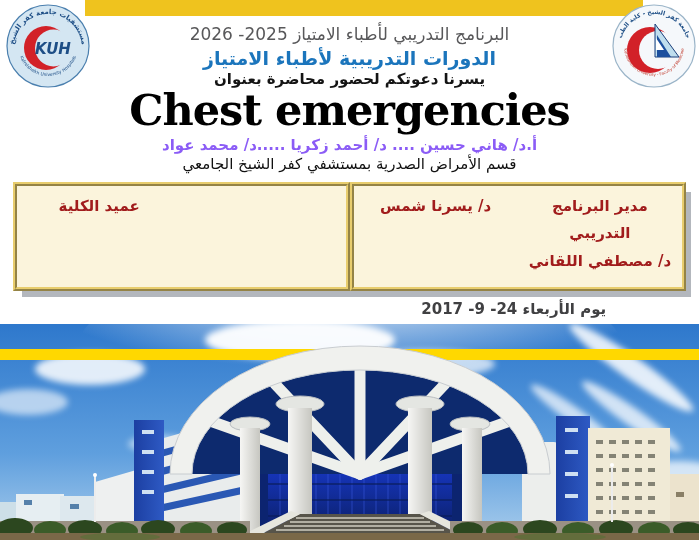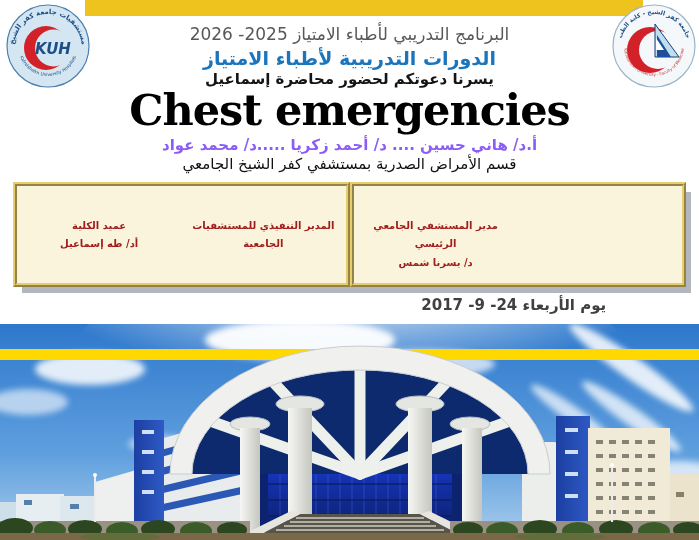--- a/index.html
+++ b/index.html
@@ -14,21 +14,21 @@
   .content { position:relative; padding-top:24px; text-align:center; }
   .program-line { direction:rtl; color:#58585a; font-size:17px; letter-spacing:1px; }
   .title-ar { direction:rtl; color:#1B75BC; font-size:19px; font-weight:bold; margin-top:3px; }
   .invite { direction:rtl; font-size:15px; font-weight:bold; color:#141414; margin-top:1px; }
   .title-en { font-family:"DejaVu Serif", serif; font-size:43px; font-weight:bold;
               letter-spacing:-1px; line-height:1.04; color:#000000; }
   .speakers { direction:rtl; font-size:15px; font-weight:bold; color:#8b5cf6; margin-top:3px; }
   .dept { direction:rtl; font-size:15px; font-weight:normal; color:#101010; margin-top:1px; }
   .officials { direction:rtl; display:flex; margin:9px 13px 0; box-shadow:7px 8px 0 -2px #b3b7bd; }
   .off-half { width:50%; display:flex; background:#FBF4DC; border:4px ridge #e8cd6e; }
-  .off-cell { width:50%; padding:7px 2px 11px; color:#A11C1C; font-size:10px; font-weight:bold; line-height:1.85;margin-top:24px; }
+  .off-cell { width:50%; padding:7px 2px 11px; color:#A11C1C; font-size:15px; font-weight:bold; line-height:1.85; }
   .schedule { direction:rtl; display:grid; grid-template-columns:53% 47%; margin-top:9px;
               color:#404042; font-size:15px; font-weight:bold; letter-spacing:1px; }
   .photo { position:absolute; left:0; top:324px; width:699px; height:216px; }
   .photo svg { display:block; }
 </style>
 </head>
 <body>
 
 <div class="page">
 
@@ -70,41 +70,40 @@
       <circle cx="46" cy="46" r="19" fill="#f5f8fb"></circle>
       <polygon points="43,20 67,53 43,53" fill="#bfdeee" stroke="#1b3f7a" stroke-width="1"></polygon>
       <polygon points="45,31 59,53 45,53" fill="#1b4f9e"></polygon>
       <path d="M 44,34 L 52,46 L 44,46 Z" fill="#ffffff"></path>
     </svg>
   </div>
 
   <div class="content">
     <div class="program-line">البرنامج التدريبي لأطباء الامتياز 2025- 2026</div>
     <div class="title-ar">الدورات التدريبية لأطباء الامتياز</div>
-    <div class="invite">يسرنا دعوتكم لحضور محاضرة إسماعيل</div>
+    <div class="invite">يسرنا دعوتكم لحضور محاضرة بعنوان</div>
     <div class="title-en">Chest emergencies</div>
     <div class="speakers">أ.د/ هاني حسين .... د/ أحمد زكريا .....د/ محمد عواد</div>
     <div class="dept">قسم الأمراض الصدرية بمستشفي كفر الشيخ الجامعي</div>
 
     <div class="officials">
       <div class="off-half">
         <div class="off-cell">
+          <div>مدير البرنامج التدريبي</div>
+          <div>د/ مصطفي اللقاني</div>
         </div>
         <div class="off-cell">
-          <div>مدير المستشفي الجامعي الرئيسي</div>
           <div>د/ يسرنا شمس</div>
         </div>
       </div>
       <div class="off-half">
         <div class="off-cell">
-          <div>المدير التنفيذي للمستشفيات الجامعية</div>
         </div>
         <div class="off-cell">
           <div>عميد الكلية</div>
-          <div>أد/ طه إسماعيل</div>
         </div>
       </div>
     </div>
 
     <div class="schedule">
       <span>يوم الأربعاء  24- 9- 2017</span>
     </div>
   </div>
 
   <div class="photo">

